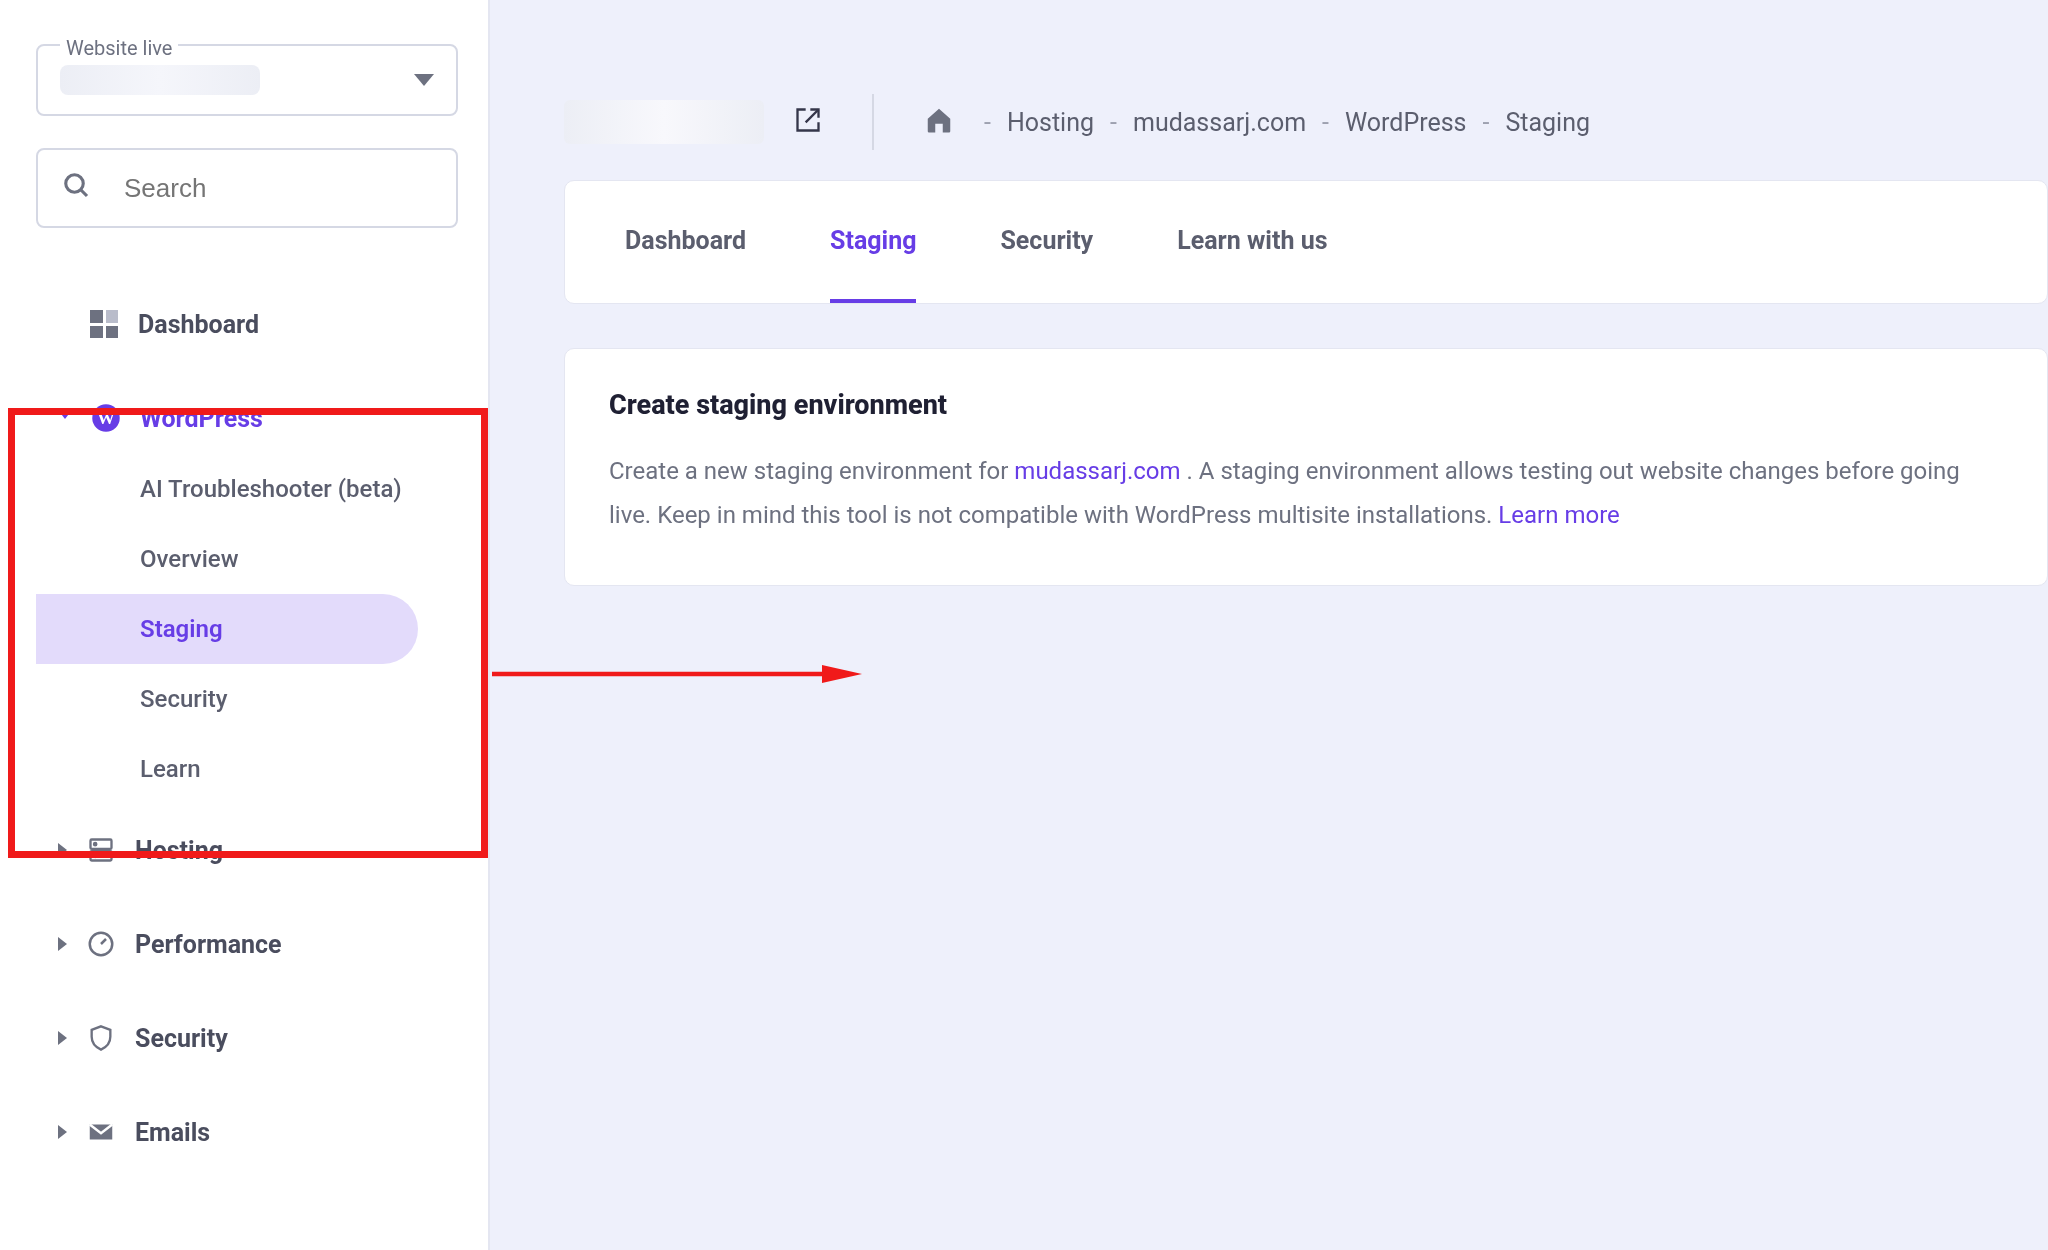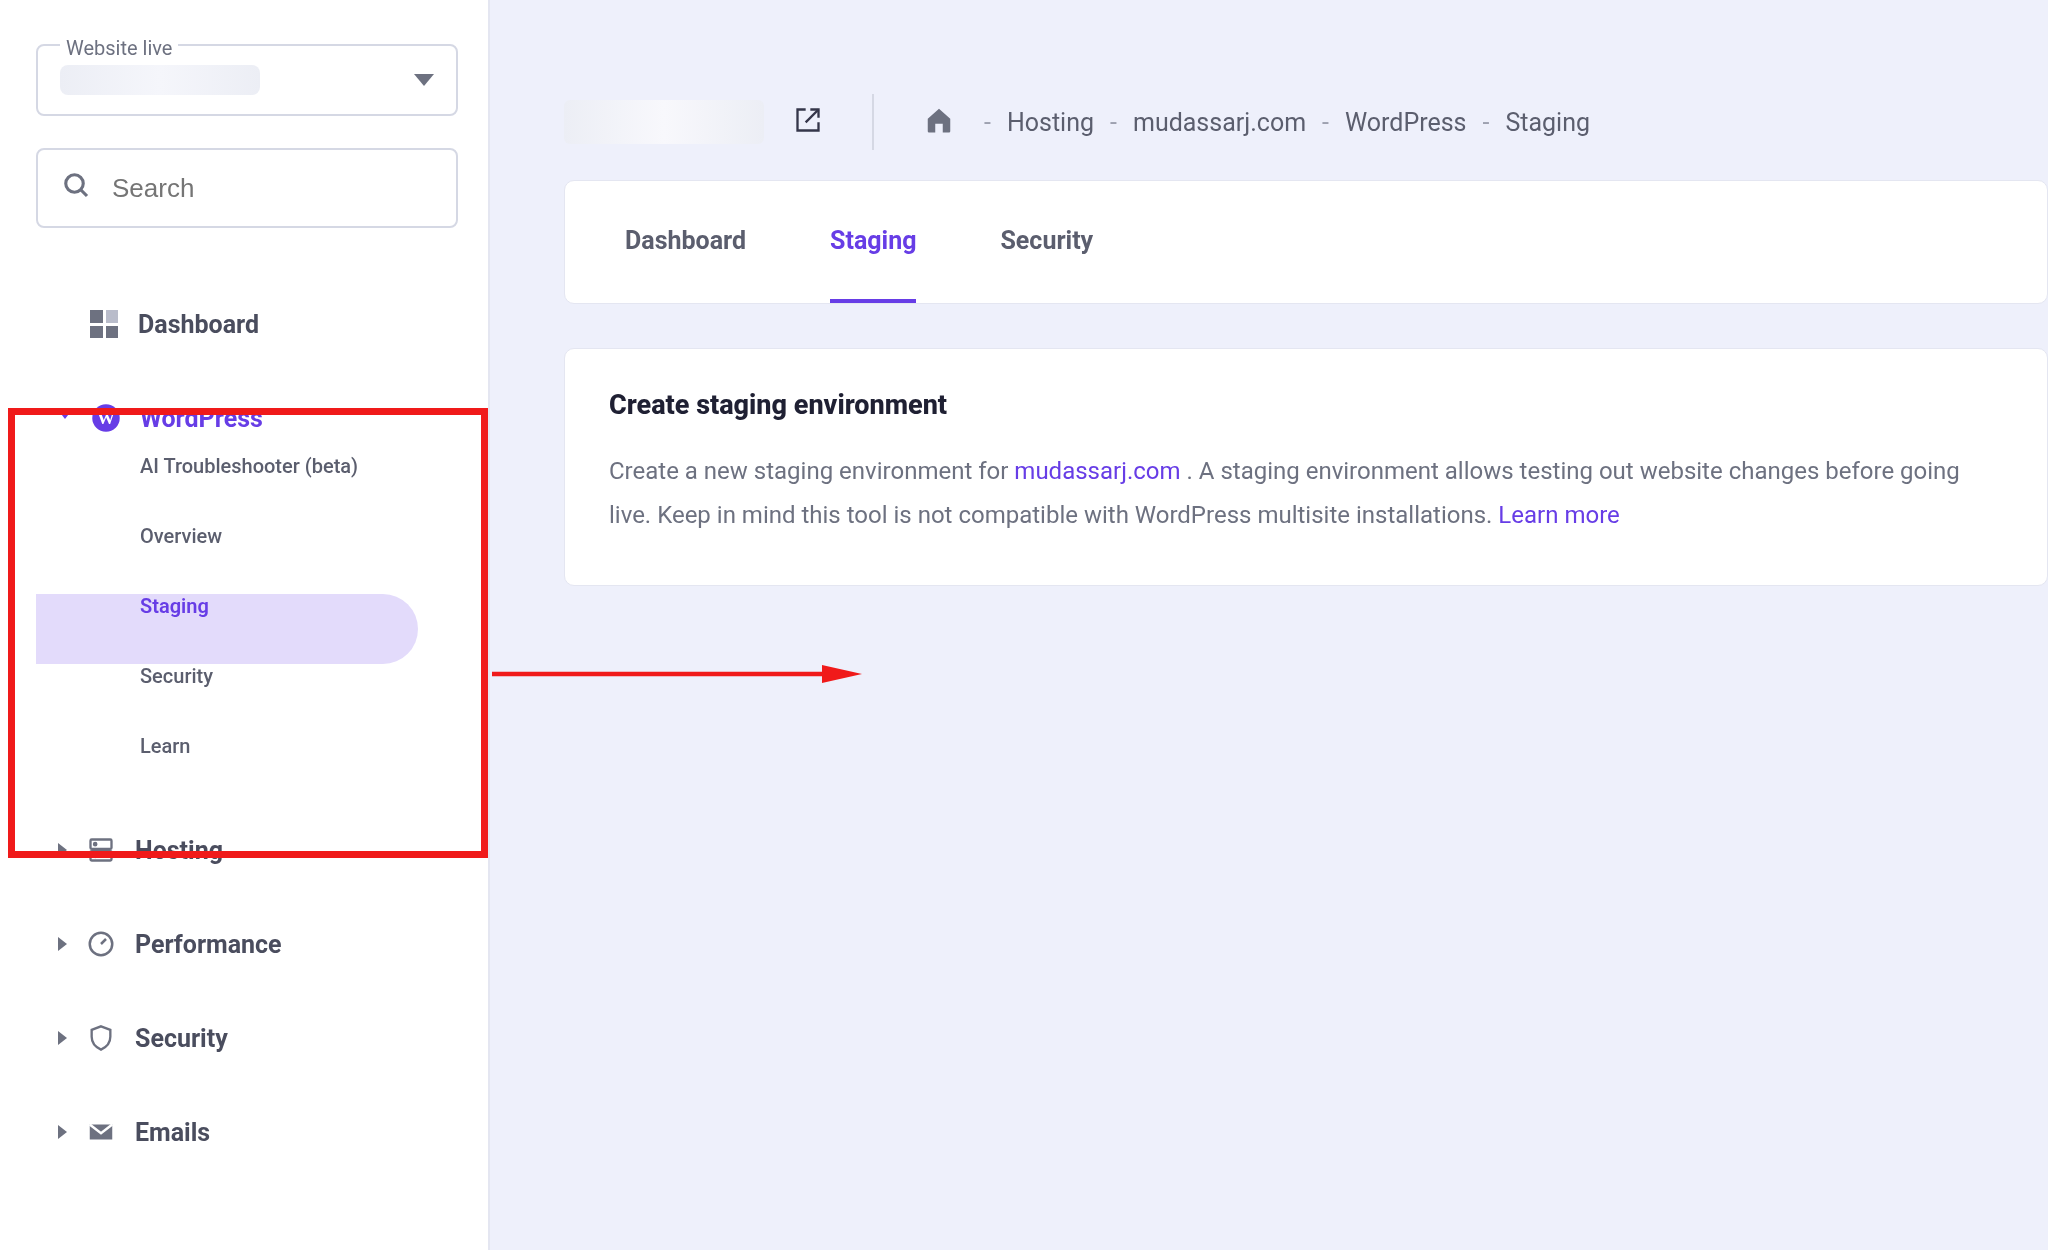--- a/index.html
+++ b/index.html
@@ -49,21 +49,21 @@
   .chevron-down { width: 0;height:0;border-left:10px solid transparent;border-right:10px solid transparent;border-top:12px solid #6d7180; }
 
   .search-box {
     border: 2px solid #d5d8e4;
     border-radius: 8px;
     height: 80px;
     margin-top: 32px;
     display: flex;
     align-items: center;
     padding: 0 24px;
-    gap: 20px;
+    gap: 32px;
     color: #6d7180;
     cursor: text;
   }
   .search-icon svg { width: 30px; height: 30px; stroke:#6d7180; stroke-width:2.5; fill:none; }
   .search-input {
     border:none; outline:none; font-size: 26px; color:#6d7180; flex:1; background:transparent;
   }
 
   .nav { margin-top: 60px; }
   .nav-item {
@@ -78,23 +78,23 @@
     border-radius: 6px;
   }
   .nav-item .arrow { width: 0;height:0;border-top:7px solid transparent;border-bottom:7px solid transparent;border-left:9px solid #6d7180; }
   .nav-item.expanded .arrow { border-left:none;border-top:9px solid #673de6;border-right:7px solid transparent;border-left:7px solid transparent; width:0;height:0; }
   .nav-item.active-parent { color:#673de6; }
   .nav-item .icon { width:32px; height:32px; display:flex; align-items:center; justify-content:center; }
 
   .sub-list { margin-left: 0; }
   .sub-item {
     height: 70px;
-    display:flex; 
+    display:flex; align-items:center;
     padding-left: 104px;
-    font-size: 20px;
+    font-size: 24px;
     color:#5b5e6e;
     font-weight: 500;
     cursor:pointer;
     border-radius: 0 50px 50px 0;
     margin-right: 40px;
   }
   .sub-item.selected {
     background:#e3dbfb;
     color:#673de6;
     font-weight: 600;
@@ -350,20 +350,23 @@
     <div class="tabs-card">
       <div class="tab">
           <span>Dashboard</span>
         </div>
       <div class="tab active">
           <span>Staging</span>
         </div>
       <div class="tab">
           <span>Security</span>
         </div>
+      <div class="tab">
+          <span>Learn with us</span>
+        </div>
     </div>
 
     <div class="content-card">
       <h2>Create staging environment</h2>
       <p>
         <span>Create a new staging environment for </span><a class="domain">mudassarj.com</a><span> . A staging environment allows testing out website changes before going live. Keep in mind this tool is not compatible with WordPress multisite installations. </span><a class="learn">Learn more</a>
       </p>
     </div>
   </main>
 

